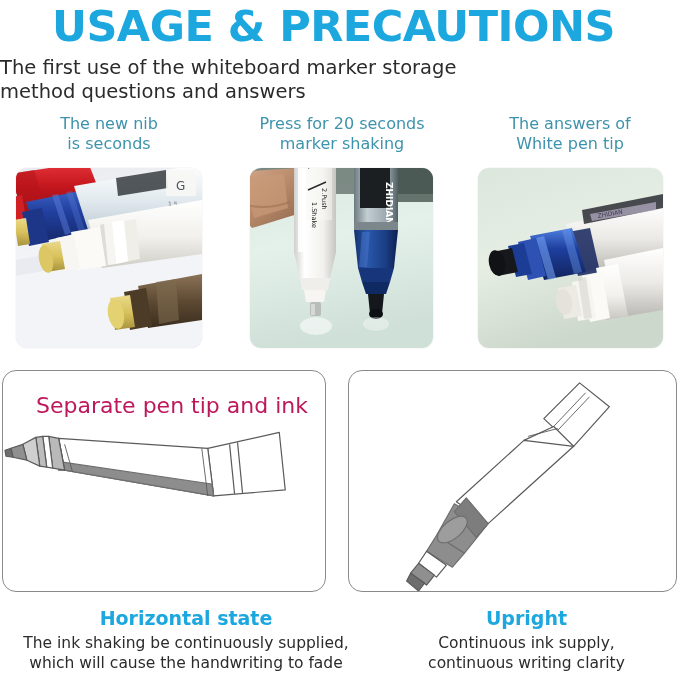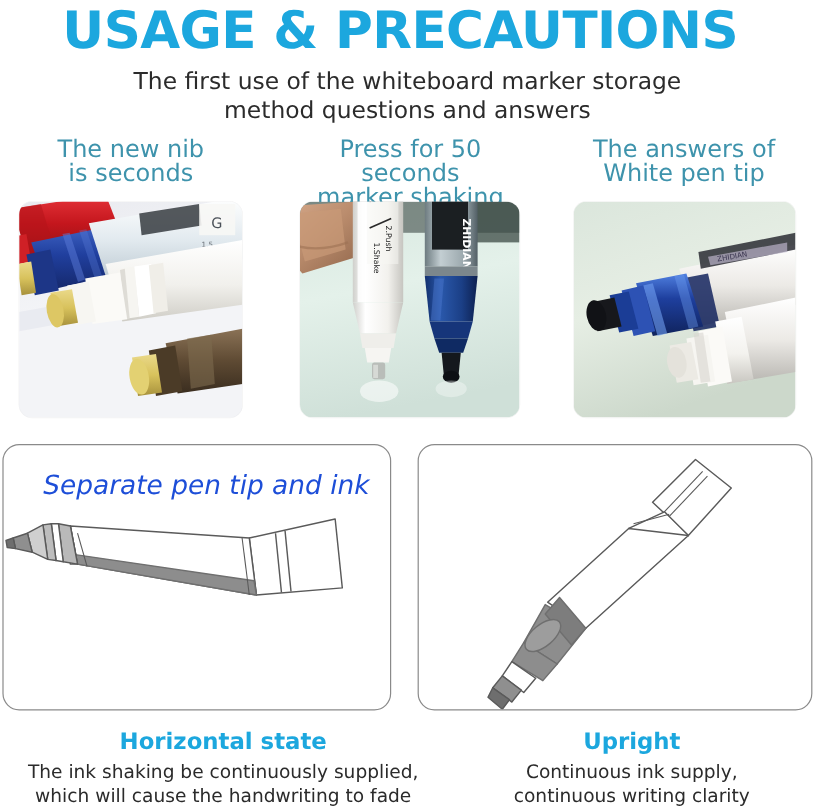--- a/index.html
+++ b/index.html
@@ -28,35 +28,35 @@
     line-height: 48px;
     letter-spacing: -0.5px;
     color: #1CA7DE;
     white-space: nowrap;
   }
   #page-subtitle {
     position: absolute;
     top: 56px;
     left: 0;
     width: 679px;
-    text-align: center;
+    text-align: left;
     font-size: 19.5px;
     line-height: 24px;
     color: #2b2b2b;
   }
   #page-subtitle .sub-line { display: block; }
 
   
   .photo-cell {
     position: absolute;
     top: 114px;
   }
   .photo-caption {
     text-align: center;
-    font-size: 20px;
+    font-size: 16px;
     line-height: 20px;
     color: #3E93AC;
   }
   .photo-caption .cap-line { display: block; }
 
   .photo-frame {
     position: absolute;
     top: 168px;
     height: 180px;
     border-radius: 11px;
@@ -85,23 +85,22 @@
   }
   #panel-horizontal { left: 2px;   width: 324px; }
   #panel-upright    { left: 348px; width: 329px; }
 
   #separate-label {
     position: absolute;
     left: 36px;
     top: 392px;
     font-size: 22px;
     line-height: 28px;
-    color: #1d4ed8;
+    color: #be185d;
     white-space: nowrap;
-    font-style: italic;
   }
 
   .panel-svg {
     position: absolute;
     left: 0;
     top: 0;
     width: 100%;
     height: 100%;
     display: block;
   }
@@ -138,21 +137,21 @@
 </div>
 
 <div class="photo-cell cell1">
   <div class="photo-caption">
     <span class="cap-line">The new nib</span>
     <span class="cap-line">is seconds</span>
   </div>
 </div>
 <div class="photo-cell cell2">
   <div class="photo-caption">
-    <span class="cap-line">Press for 50 seconds</span>
+    <span class="cap-line">Press for 20 seconds</span>
     <span class="cap-line">marker shaking</span>
   </div>
 </div>
 <div class="photo-cell cell3">
   <div class="photo-caption">
     <span class="cap-line">The answers of</span>
     <span class="cap-line">White pen tip</span>
   </div>
 </div>
 

